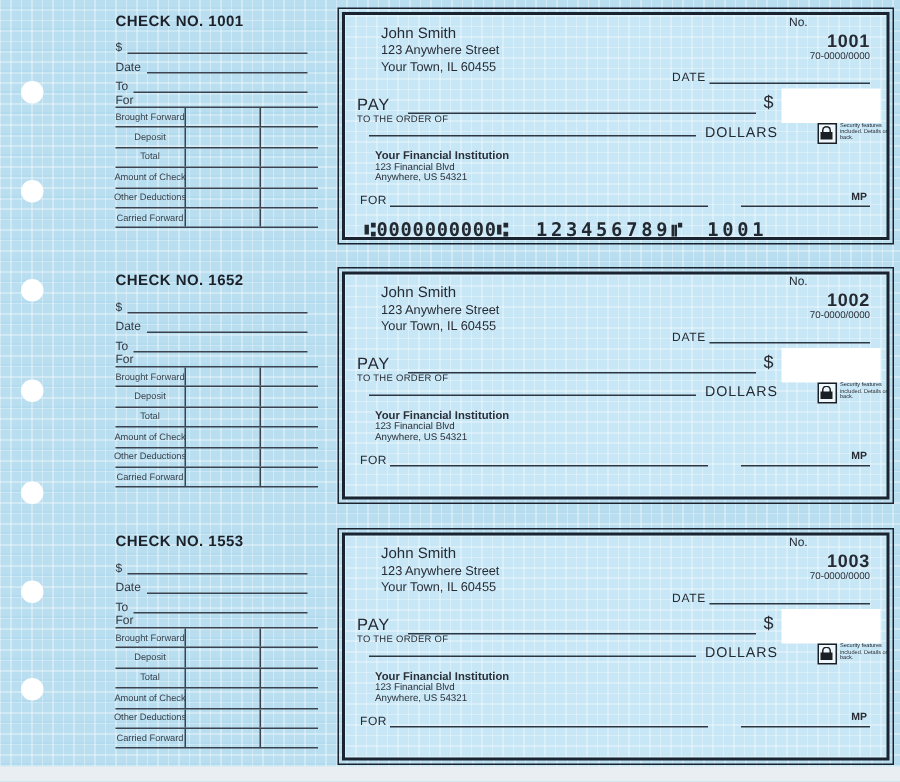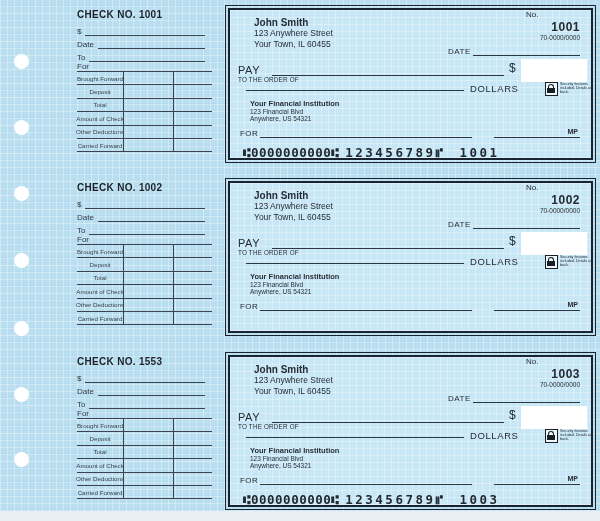--- a/index.html
+++ b/index.html
@@ -31,21 +31,21 @@
   .check{
     position:absolute;left:228px;top:0;width:365px;height:152px;box-sizing:border-box;
     background-color:#c8e7f6;
     background-image:
       repeating-linear-gradient(0deg, rgba(255,255,255,.30) 0 1px, transparent 1px 7px),
       repeating-linear-gradient(90deg, rgba(255,255,255,.30) 0 1px, transparent 1px 7px);
     border:2px solid #1a2330;outline:1px solid #1a2330;outline-offset:2px;
   }
   .check > div{position:absolute;}
   .payer{left:24px;top:7px;font-size:8.5px;line-height:11px;color:#262c35;}
-  .payer .nm{font-size:10px;font-weight:bold;}
+  .payer .nm{font-size:10px;font-weight:normal;}
   .no-lbl{left:268px;top:0;font-size:8px;margin-left:28px;}
   .cnum{right:11px;top:10px;font-size:12px;font-weight:bold;letter-spacing:.5px;}
   .frac{right:11px;top:24px;font-size:6.5px;}
   .datef{left:218px;top:36px;width:132px;display:flex;align-items:flex-end;gap:2px;font-size:8px;letter-spacing:.5px;}
   .datef .line{flex:1;border-bottom:1px solid #2d3743;height:9px;}
   .pay{left:8px;top:54px;font-size:11px;letter-spacing:.6px;}
   .ttoo{left:8px;top:66px;font-size:6.3px;letter-spacing:.2px;}
   .hline{border-bottom:1px solid #2d3743;height:0;}
   .payline{left:42px;top:65px;width:232px;}
   .dollarline{left:16px;top:80px;width:218px;}
@@ -59,21 +59,21 @@
   .lock .shp{left:2px;top:1px;width:6px;height:5px;border:1px solid #1a1f26;border-bottom:none;border-radius:3px 3px 0 0;box-sizing:border-box;}
   .lock .bod{left:1px;top:5px;width:8px;height:5px;background:#1a1f26;}
   .secnote{left:330px;top:72px;width:58px;font-size:6px;line-height:6.5px;transform:scale(.62);transform-origin:0 0;color:#1d232b;}
   .bank{left:20px;top:90px;font-size:6.5px;line-height:7.5px;color:#2a3039;}
   .bank .bn{font-size:7.5px;font-weight:bold;}
   .forl{left:10px;top:119px;font-size:8px;letter-spacing:.4px;}
   .mp{right:13px;top:118px;font-size:7px;font-weight:bold;}
   .micr{left:13px;top:135px;font-size:12.5px;font-weight:bold;color:#232930;white-space:nowrap;
         font-family:"DejaVu Sans Mono","DejaVu Sans",monospace;}
   .micr .rout{letter-spacing:.5px;}
-  .micr .acct{margin-left:6px;letter-spacing:2.5px;}
+  .micr .acct{margin-left:18px;letter-spacing:2.5px;}
   .micr .cno{margin-left:14px;letter-spacing:2.5px;}
 </style>
 </head>
 <body>
 
 <div class="sheet">
 
   <div class="hole" style="top:54px"></div>
   <div class="hole" style="top:120px"></div>
   <div class="hole" style="top:186px"></div>
@@ -169,21 +169,21 @@
       <div class="hline sigline"></div>
       <div class="mp">MP</div>
       <div class="micr">
         <span class="rout">⑆0000000000⑆</span><span class="acct">123456789⑈</span><span class="cno">1001</span>
       </div>
     </div>
   </section>
 
   <section class="row" id="row1">
     <div class="stub">
-      <div class="stub-title">CHECK NO. 1002</div>
+      <div class="stub-title">CHECK NO. 1652</div>
       <div class="sfield" style="top:17px">
         <span>$</span>
         <span class="line"></span>
       </div>
       <div class="sfield" style="top:30px">
         <span>Date</span>
         <span class="line"></span>
       </div>
       <div class="sfield" style="top:43px">
         <span>To</span>
@@ -342,19 +342,16 @@
       <div class="secnote">Security features included. Details on back.</div>
       <div class="bank">
         <div class="bn">Your Financial Institution</div>
         <div>123 Financial Blvd</div>
         <div>Anywhere, US 54321</div>
       </div>
       <div class="forl">FOR</div>
       <div class="hline forline"></div>
       <div class="hline sigline"></div>
       <div class="mp">MP</div>
-      <div class="micr">
-        <span class="rout">⑆0000000000⑆</span><span class="acct">123456789⑈</span><span class="cno">1003</span>
-      </div>
     </div>
   </section>
 
 </div>
 
 </body></html>

